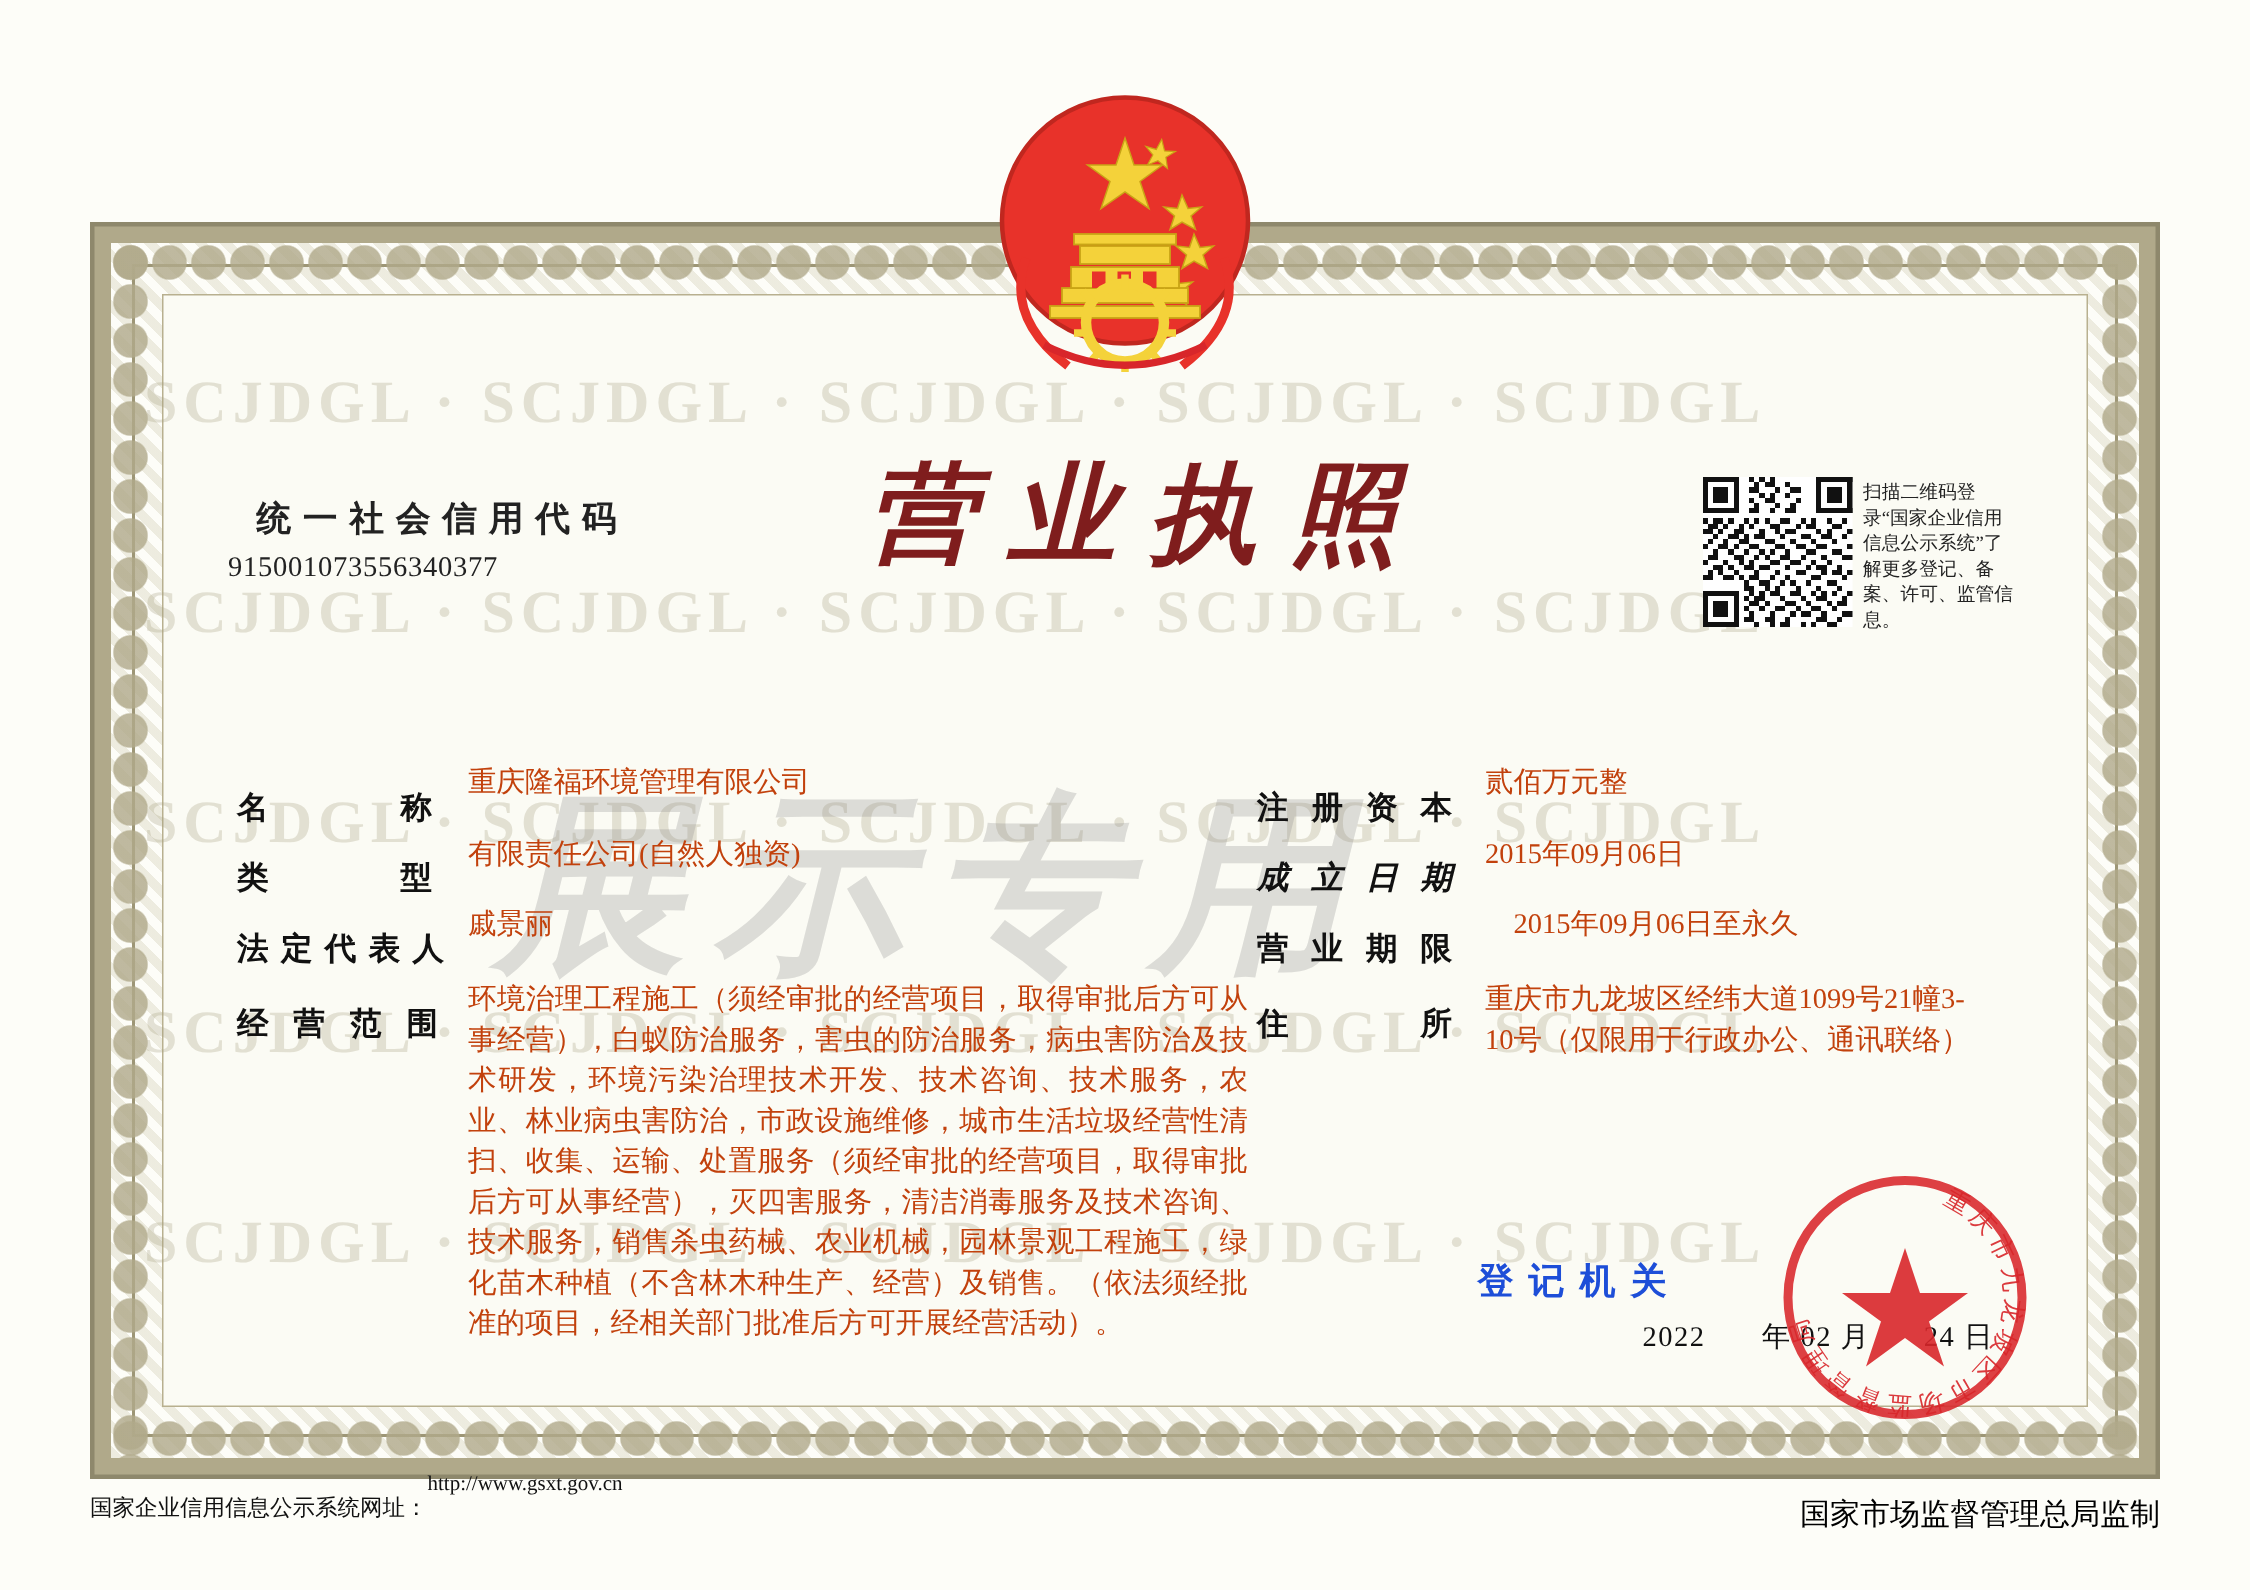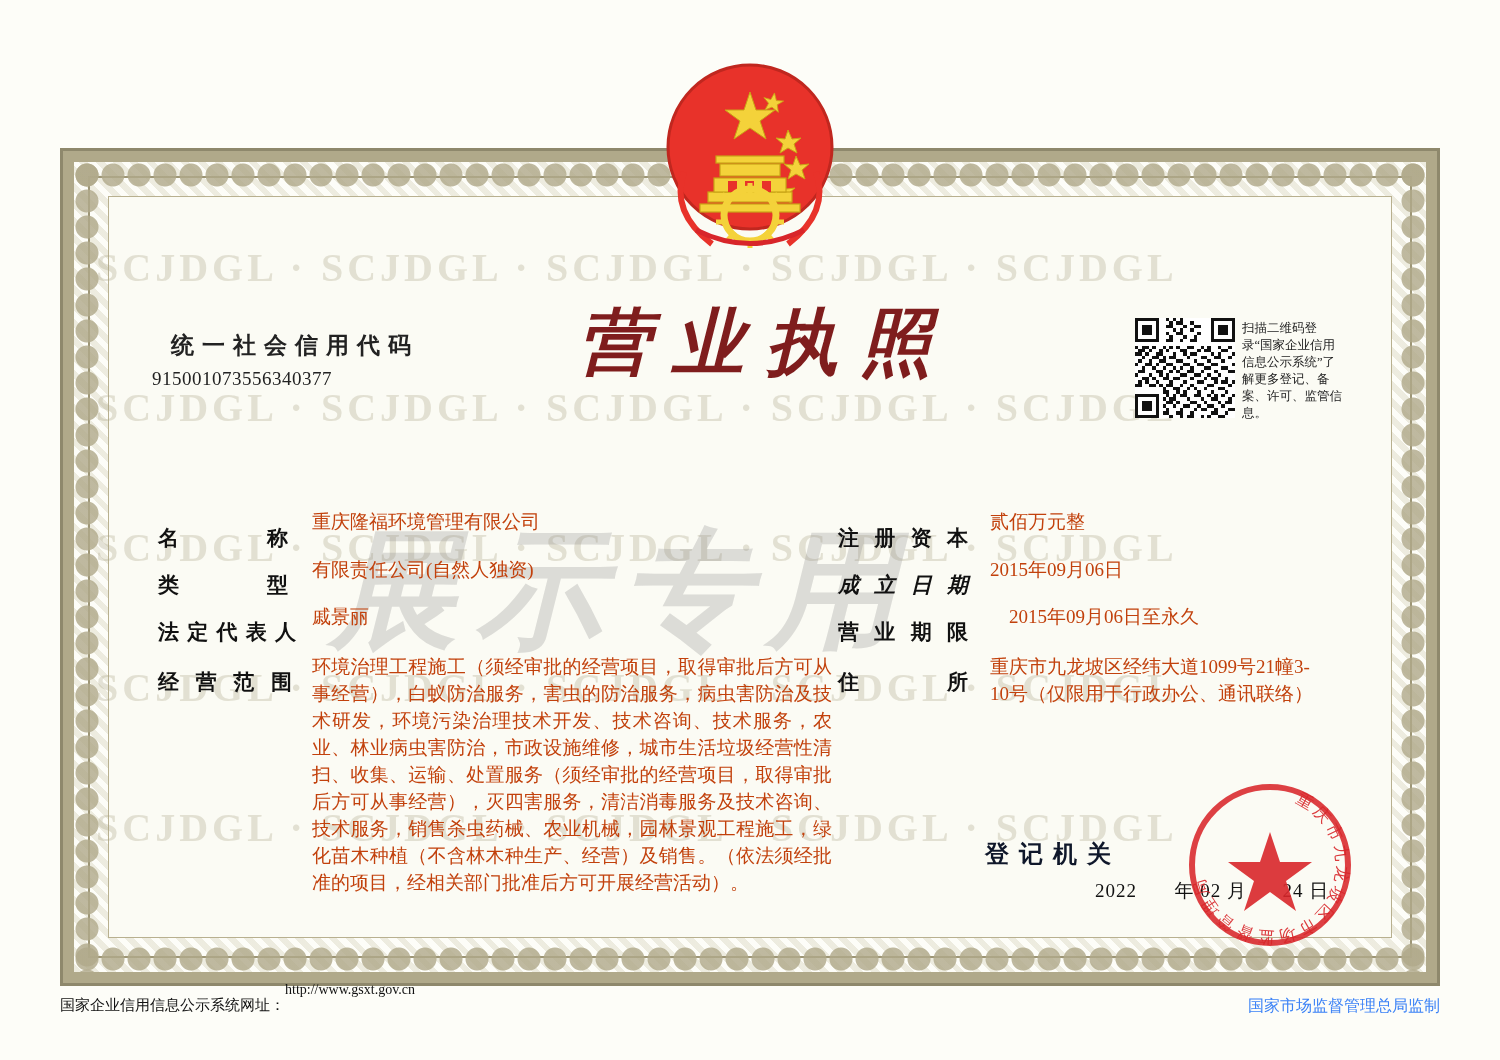--- a/index.html
+++ b/index.html
@@ -123,39 +123,39 @@
   }
   .lbl4{width:140px;text-align:justify;text-align-last:justify;}
   .scope-val{
     width:520px;text-align:justify;
   }
   .addr-val{width:330px;}
 
   
   .ra-label{
     position:absolute;left:985px;top:838px;font-size:24px;font-weight:bold;
-    letter-spacing:10px;color:#0f172a;
+    letter-spacing:10px;color:#1d4ed8;
   }
   .ra-date{
     position:absolute;left:1095px;top:878px;font-size:19px;color:#111;letter-spacing:1px;
   }
   .seal{
     position:absolute;left:1185px;top:780px;width:170px;height:170px;
   }
 
   
   .foot-left{
     position:absolute;left:60px;top:996px;font-size:15px;color:#111;
   }
   .foot-url{
     position:absolute;left:285px;top:982px;font-size:14px;color:#111;
     font-family:"Liberation Serif", serif;
   }
   .foot-right{
-    position:absolute;right:60px;top:996px;font-size:16px;color:#3b82f6;
+    position:absolute;right:60px;top:996px;font-size:20px;color:#000000;
   }
 </style>
 </head>
 <body>
 
 <div id="cert">
 
   <div class="frame-outer">
     <div class="frame-mid"></div>
     <div class="frame-inner"></div>

